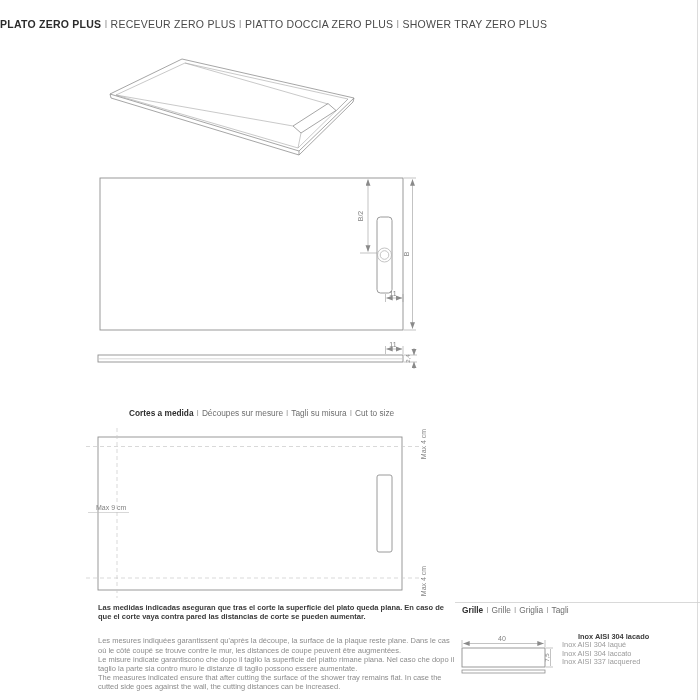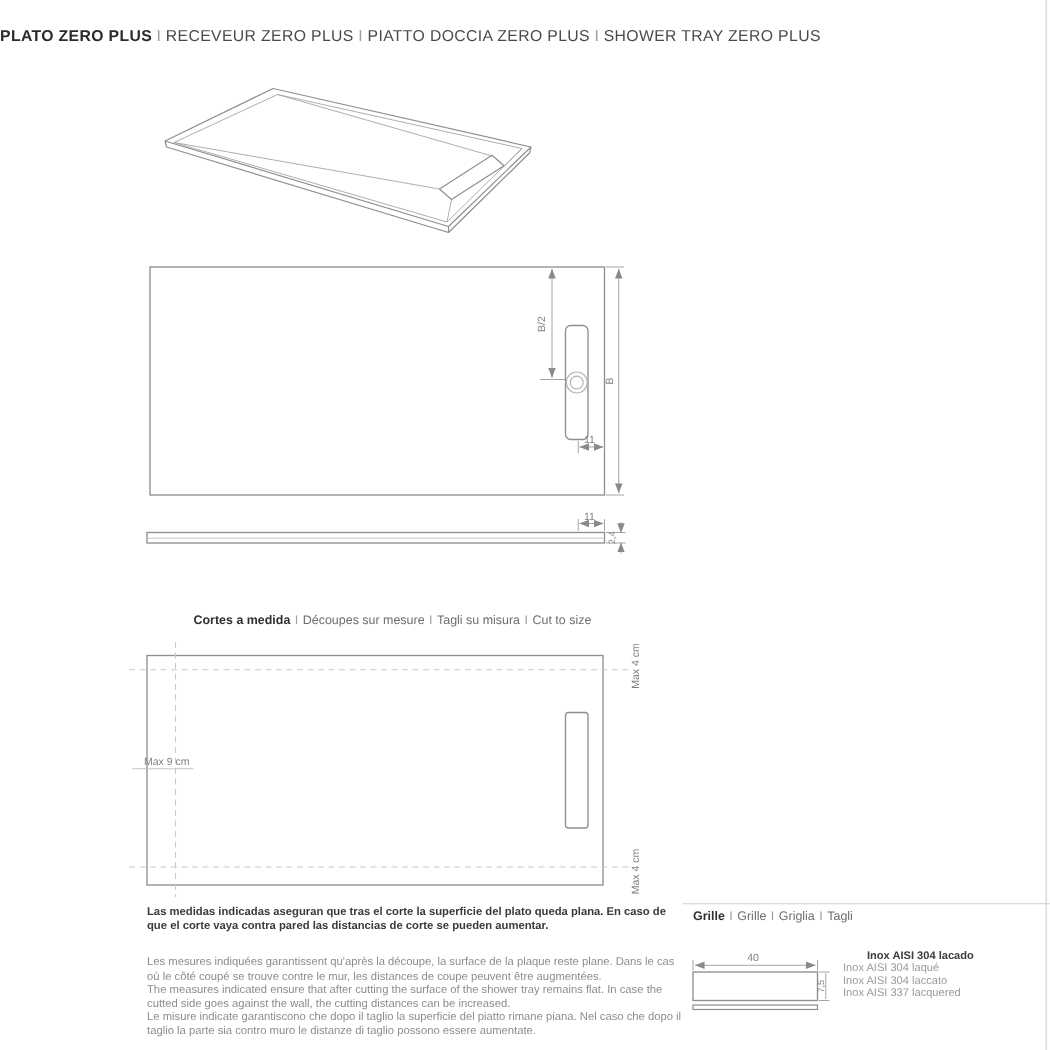--- a/index.html
+++ b/index.html
@@ -136,22 +136,22 @@
     </g>
   </svg>
 
   <div class="sec-title" style="left:98px;top:408px;margin-left:31px;">
     <span class="b">Cortes a medida</span><span class="sep">I</span><span>Découpes sur mesure</span><span class="sep">I</span><span>Tagli su misura</span><span class="sep">I</span><span>Cut to size</span>
   </div>
 
   <div class="notes">
     <p class="es">Las medidas indicadas aseguran que tras el corte la superficie del plato queda plana. En caso de que el corte vaya contra pared las distancias de corte se pueden aumentar.</p>
     <p>Les mesures indiquées garantissent qu'après la découpe, la surface de la plaque reste plane. Dans le cas où le côté coupé se trouve contre le mur, les distances de coupe peuvent être augmentées.</p>
+    <p>Le misure indicate garantiscono che dopo il taglio la superficie del piatto rimane piana. Nel caso che dopo il taglio la parte sia contro muro le distanze di taglio possono essere aumentate.</p>
     <p>The measures indicated ensure that after cutting the surface of the shower tray remains flat. In case the cutted side goes against the wall, the cutting distances can be increased.</p>
-    <p>Le misure indicate garantiscono che dopo il taglio la superficie del piatto rimane piana. Nel caso che dopo il taglio la parte sia contro muro le distanze di taglio possono essere aumentate.</p>
   </div>
 
   <div class="sec-title" style="left:462px;top:605px;">
     <span class="b">Grille</span><span class="sep">I</span><span>Grille</span><span class="sep">I</span><span>Griglia</span><span class="sep">I</span><span>Tagli</span>
   </div>
 
   <div class="materials">
     <div>Inox AISI 304 lacado</div>
     <div>Inox AISI 304 laqué</div>
     <div>Inox AISI 304 laccato</div>

